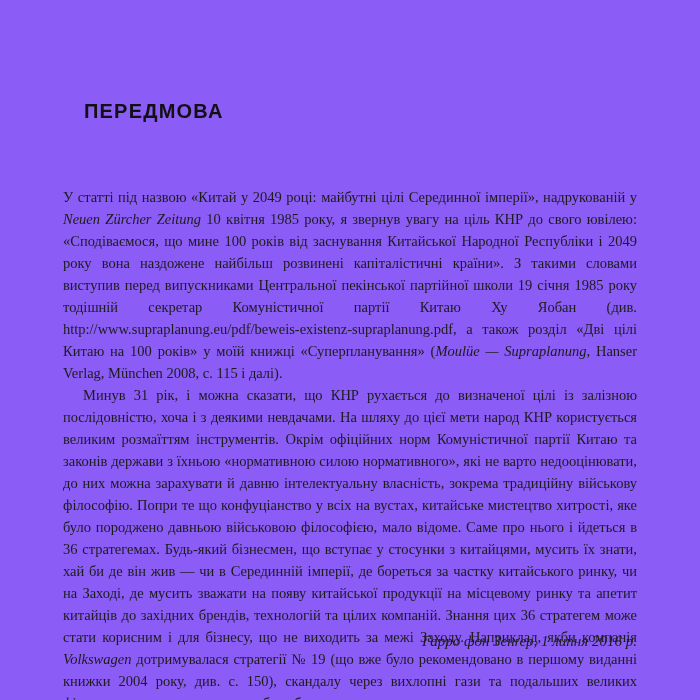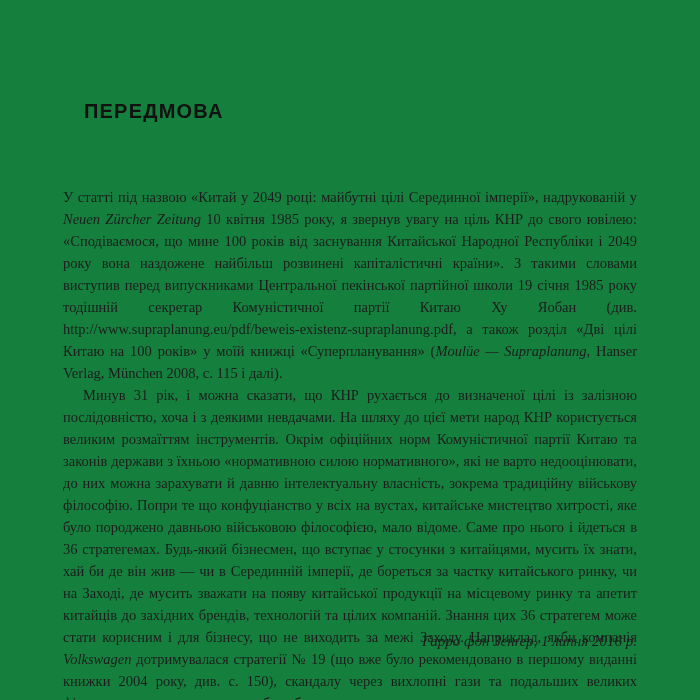--- a/index.html
+++ b/index.html
@@ -4,21 +4,21 @@
 <style>
   html, body {
     margin: 0;
     padding: 0;
     background: #ffffff;
   }
   .sheet {
     position: relative;
     width: 700px;
     height: 700px;
-    background: #15803d;
+    background: #8b5cf6;
     overflow: hidden;
     font-family: "Liberation Serif", serif;
     color: #1c1c1c;
     box-sizing: border-box;
   }
   .heading {
     position: absolute;
     left: 84px;
     top: 86px;
     font-family: "Liberation Sans", sans-serif;

